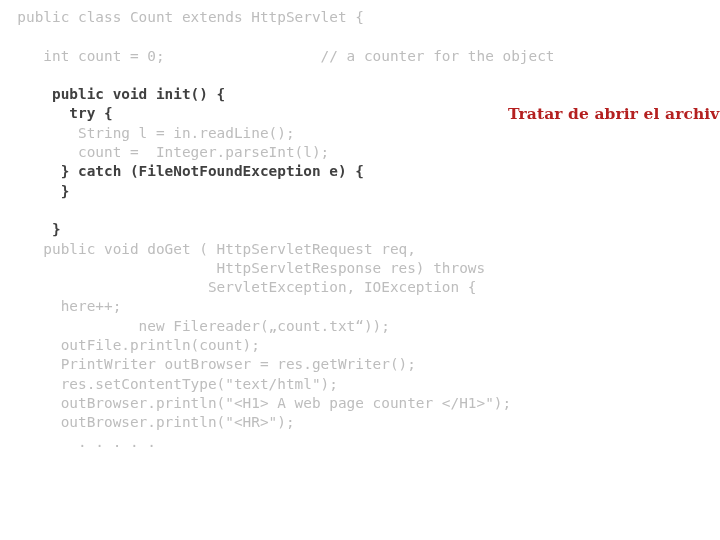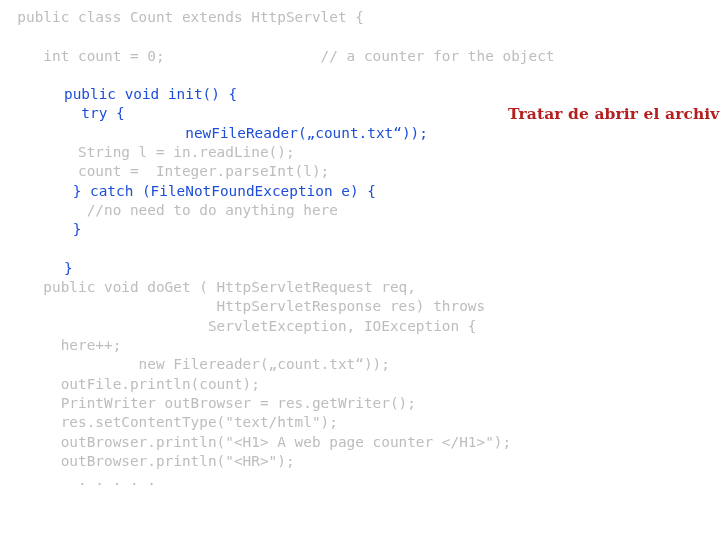--- a/index.html
+++ b/index.html
@@ -40,23 +40,22 @@
     letter-spacing: 0px;
     color: #bdbdbd;
   }
 
   .code-line.dim {
     color: #bdbdbd;
     font-weight: normal;
   }
 
   .code-line.strong {
-    color: #1d4ed8;
-    font-weight: normal;
-    padding-left: 12px;
+    color: #404040;
+    font-weight: bold;
   }
 
   .code-line.blank {
     color: transparent;
   }
 
   
   #annotation {
     position: absolute;
     left: 508px;
@@ -74,25 +73,23 @@
 
 <div id="slide">
 
   <div id="code-block">
       <div class="code-line dim">  public class Count extends HttpServlet {</div>
       <div class="code-line blank"></div>
       <div class="code-line dim">     int count = 0;                  // a counter for the object</div>
       <div class="code-line blank"></div>
       <div class="code-line strong">      public void init() {</div>
       <div class="code-line strong">        try {</div>
-      <div class="code-line strong">                    newFileReader(„count.txt“));</div>
       <div class="code-line dim">         String l = in.readLine();</div>
       <div class="code-line dim">         count =  Integer.parseInt(l);</div>
       <div class="code-line strong">       } catch (FileNotFoundException e) {</div>
-      <div class="code-line dim">          //no need to do anything here</div>
       <div class="code-line strong">       }</div>
       <div class="code-line blank"></div>
       <div class="code-line strong">      }</div>
       <div class="code-line dim">     public void doGet ( HttpServletRequest req,</div>
       <div class="code-line dim">                         HttpServletResponse res) throws</div>
       <div class="code-line dim">                        ServletException, IOException {</div>
       <div class="code-line dim">       here++;</div>
       <div class="code-line dim">                new Filereader(„count.txt“));</div>
       <div class="code-line dim">       outFile.println(count);</div>
       <div class="code-line dim">       PrintWriter outBrowser = res.getWriter();</div>

